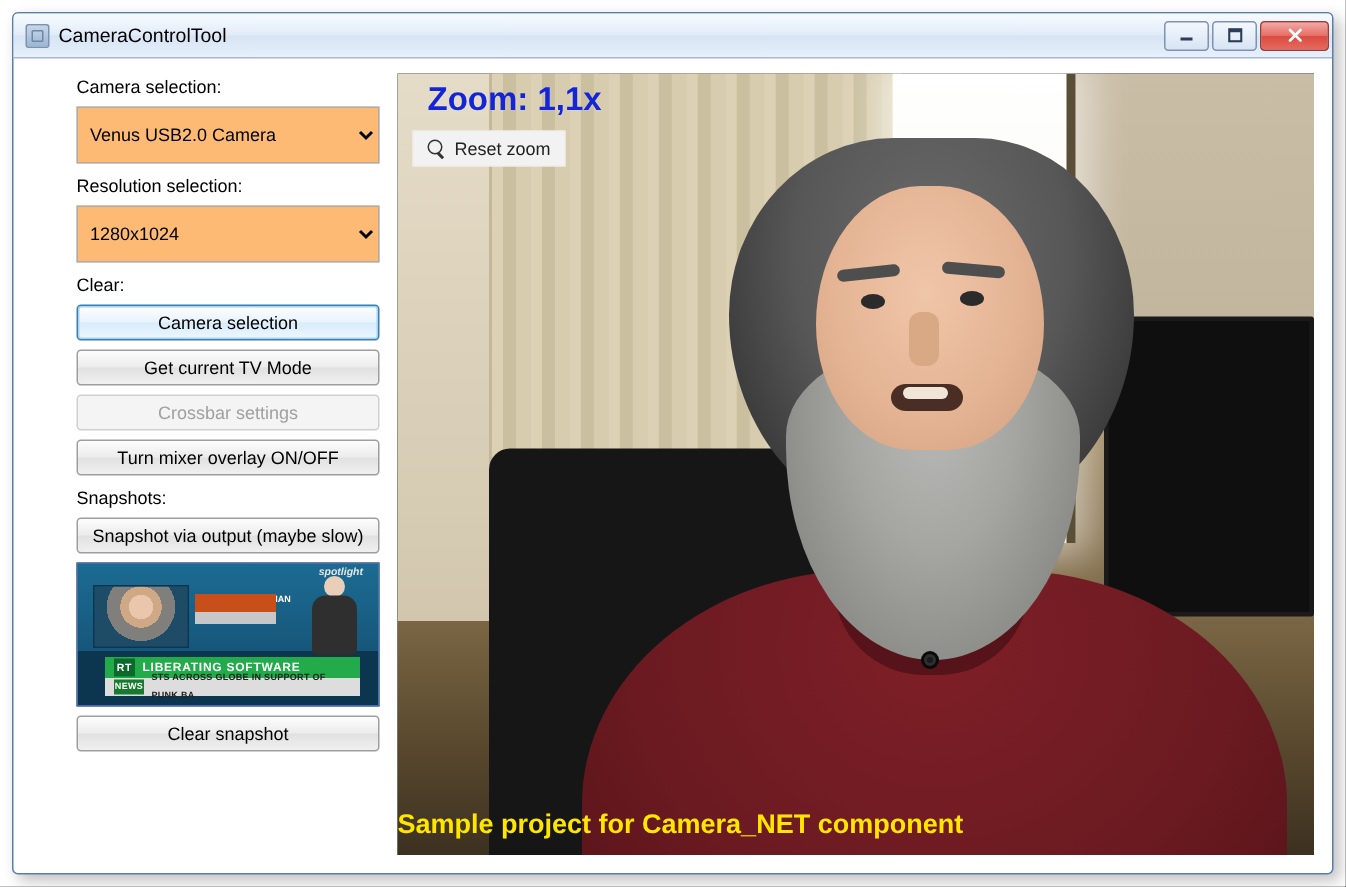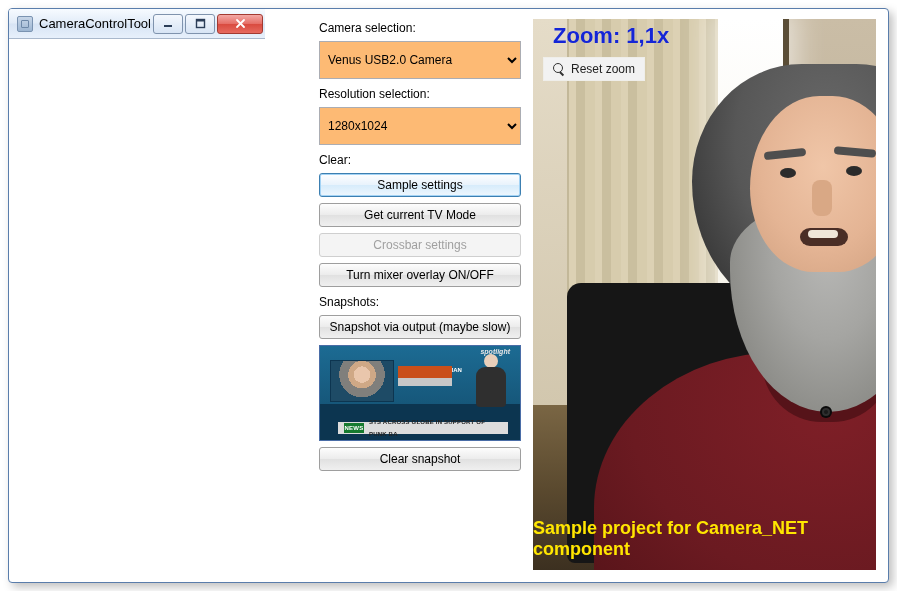--- a/index.html
+++ b/index.html
@@ -5,23 +5,22 @@
   * { box-sizing: border-box; }
   html, body { margin:0; padding:0; font-family: "Segoe UI", Tahoma, sans-serif; font-size:12px; color:#000; background:#fff;}
   body { padding:8px; }
   .window {
     width:881px; height:575px;
     border:1px solid #5a7dab;
     border-radius:4px;
     box-shadow: 4px 4px 10px rgba(0,0,0,0.25);
     background:#fff;
     display:flex;
-    flex-direction:row;
+    flex-direction:column;
     overflow:hidden;
-    gap:12px;
   }
   .titlebar {
     height:30px;
     display:flex;
     align-items:center;
     padding:0 2px 0 8px;
     background:linear-gradient(to bottom,#f7fbff,#e2ecf8 48%,#d7e4f4 52%,#e7f0fb);
     border-bottom:1px solid #a9b8cc;
   }
   .titlebar .app-icon {
@@ -270,39 +269,43 @@
       <select class="combo">
         <option>Venus USB2.0 Camera</option>
       </select>
 
       <div class="label">Resolution selection:</div>
       <select class="combo">
         <option>1280x1024</option>
       </select>
 
       <div class="label">Clear:</div>
-      <button class="btn focused">Sample settings</button>
+      <button class="btn focused">Camera selection</button>
       <button class="btn">Get current TV Mode</button>
       <button class="btn disabled" disabled="">Crossbar settings</button>
       <button class="btn">Turn mixer overlay ON/OFF</button>
 
       <div class="label">Snapshots:</div>
       <button class="btn">Snapshot via output (maybe slow)</button>
 
       <div class="thumb">
         <div class="tvbg"></div>
         <div class="spot">spotlight</div>
         <div class="headshot"></div>
         <div class="name">RICHARD STALLMAN</div>
         <div class="sub">GNU FOUNDER</div>
         <div class="tag1"></div>
         <div class="presenter">
             <div class="ph"></div>
             <div class="pb"></div>
           </div>
+        <div class="banner">
+          <span class="logo">RT</span>
+          <span>LIBERATING SOFTWARE</span>
+        </div>
         <div class="ticker">
           <span class="nlogo">NEWS</span>
           <span>STS ACROSS GLOBE IN SUPPORT OF PUNK BA</span>
         </div>
       </div>
 
       <button class="btn">Clear snapshot</button>
     </div>
 
     <div class="right">

